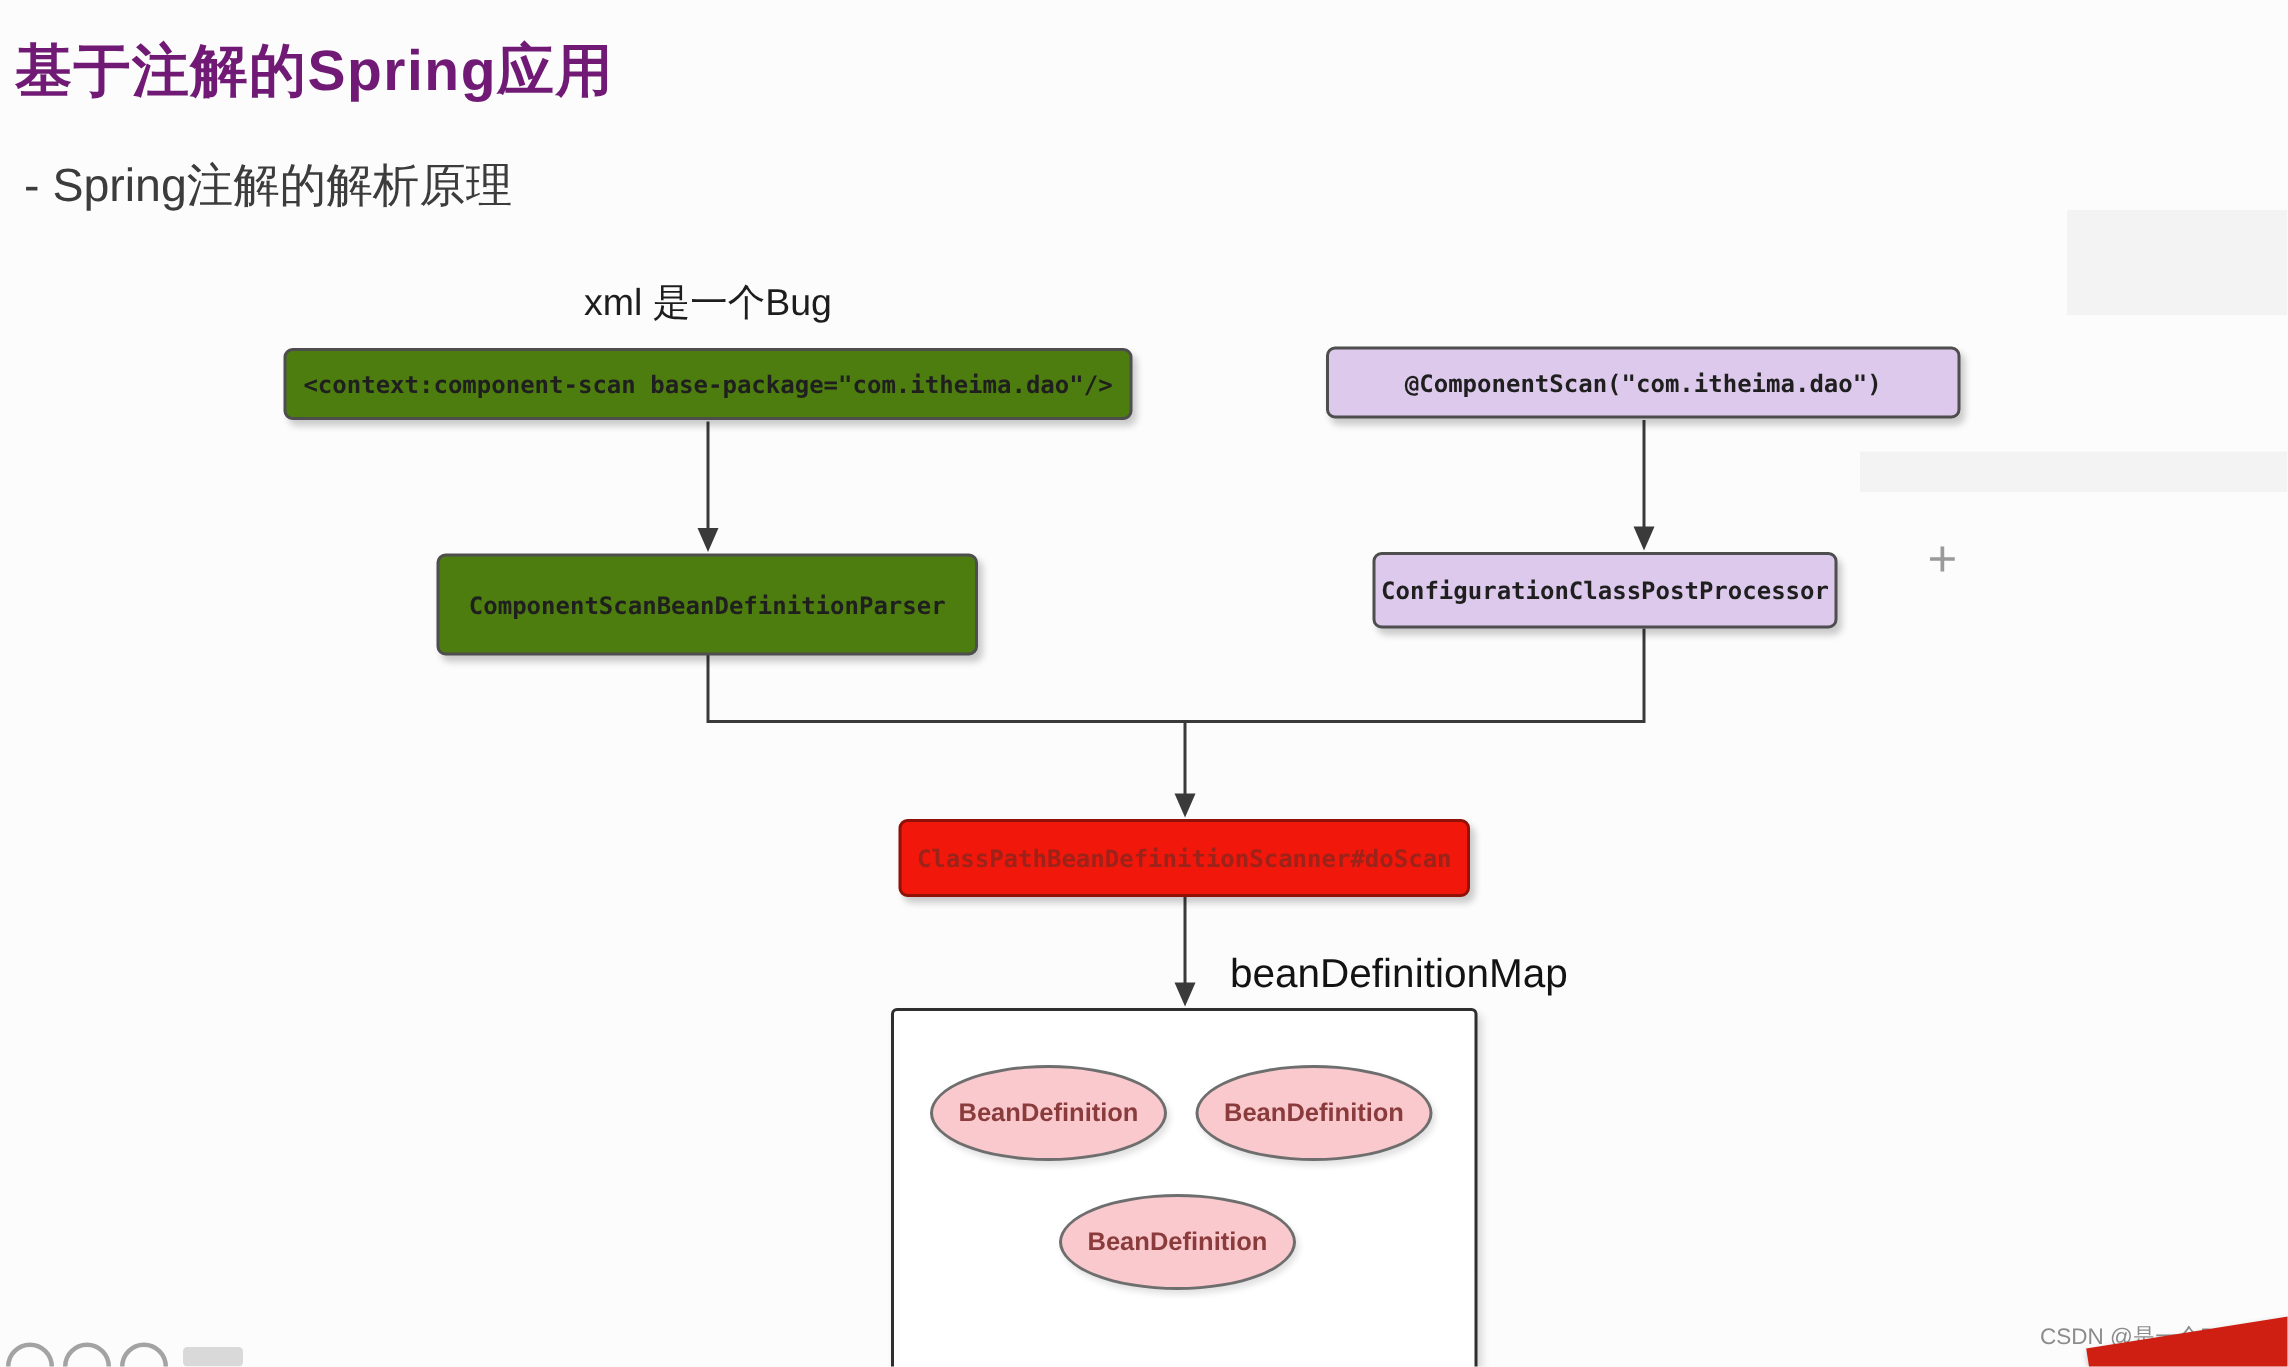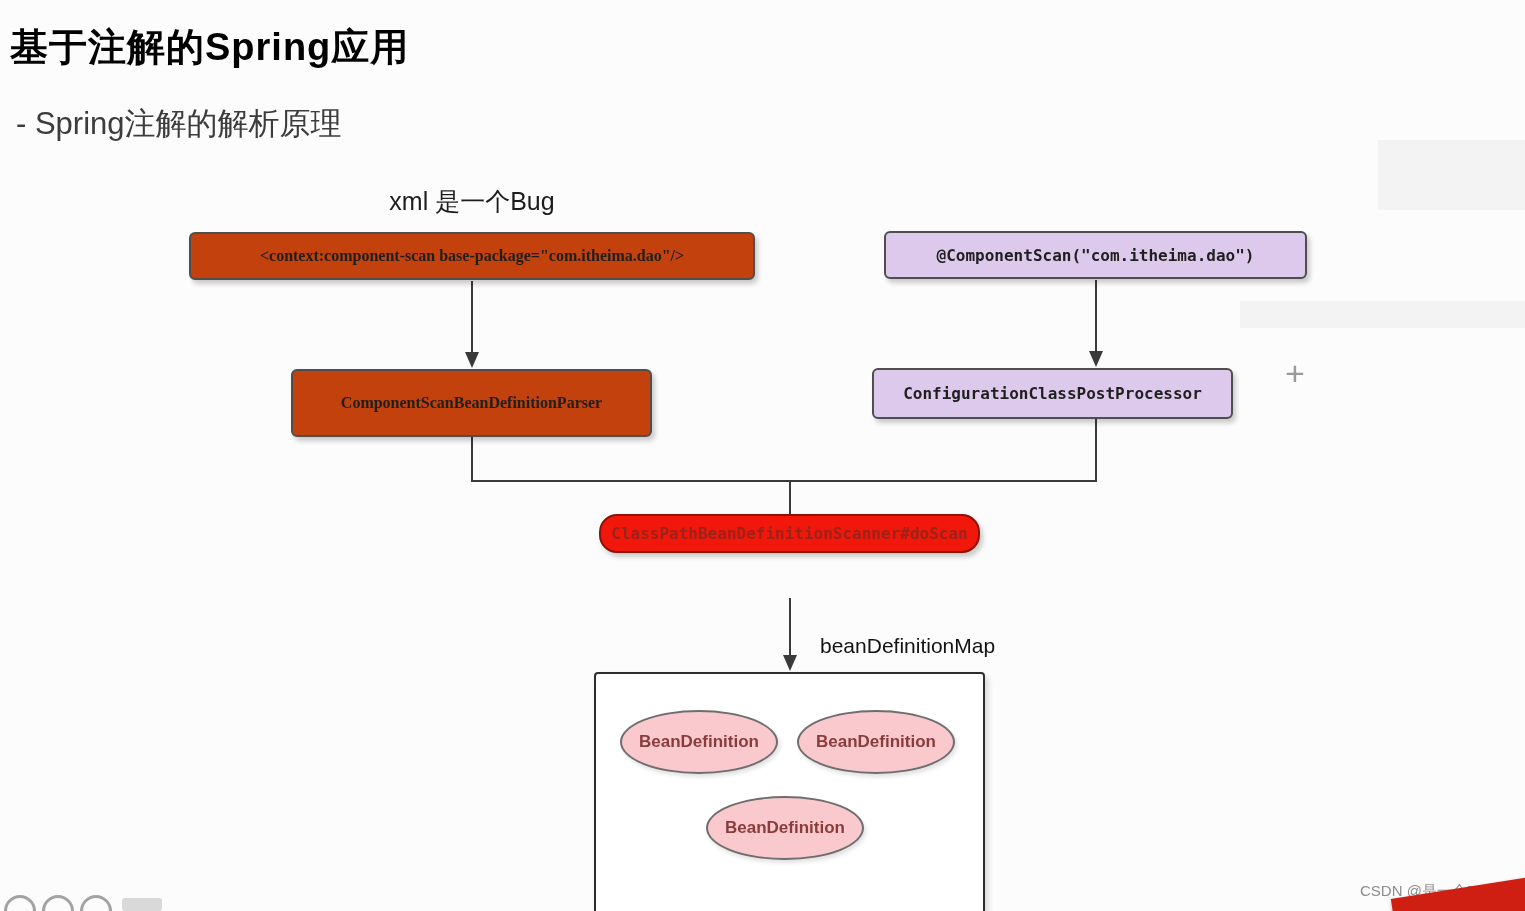--- a/index.html
+++ b/index.html
@@ -9,21 +9,21 @@
     width:1525px; height:911px;
     background:#fcfcfc;
     font-family:"Liberation Sans","DejaVu Sans",sans-serif;
     overflow:hidden;
   }
   .abs { position:absolute; }
 
   .page-title {
     left:10px; top:22px;
     font-size:38px; font-weight:bold;
-    color:#000000; letter-spacing:1px;
+    color:#701a75; letter-spacing:1px;
   }
   .page-subtitle {
     left:16px; top:103px;
     font-size:31px; font-weight:500;
     color:#3c3c3c;
   }
   .col-heading {
     top:185px; width:320px;
     text-align:center;
     font-size:25px; font-weight:500;
@@ -31,25 +31,25 @@
   }
   .node {
     display:flex; align-items:center; justify-content:center;
     border:2px solid #4e4e4e; border-radius:6px;
     box-shadow:3px 4px 5px rgba(0,0,0,0.2);
     font-family:"DejaVu Sans Mono","Liberation Mono",monospace;
     font-weight:bold; font-size:16px; color:#1f1f1f;
     text-align:center; padding:0 4px;
     background:#fff;
   }
-  .blue   { background:#c2410c;font-family:Liberation Serif, serif; }
+  .blue   { background:#4d7c0f; }
   .purple { background:#dcc9eb; }
   .red    { background:#f2170b; border-color:#8f1108; color:#9b231a; }
 
-  .map-label { font-size:21px; font-weight:500; color:#131313;text-align:center; }
+  .map-label { font-size:27px; font-weight:500; color:#131313;text-align:center; }
 
   .bean-box {
     border:2px solid #2e2e2e; border-radius:4px;
     background:#ffffff;
     box-shadow:3px 4px 6px rgba(0,0,0,0.15);
   }
   .ellipse {
     position:absolute; width:158px; height:64px;
     border:2px solid #6e6e6e; border-radius:50%;
     background:#f9c9cd;
@@ -114,23 +114,23 @@
     <polygon points="790,671 783,655 797,655" stroke="none"></polygon>
   </g>
 </svg>
 
 <div class="abs node blue" style="left:189px; top:232px; width:566px; height:48px;">&lt;context:component-scan base-package="com.itheima.dao"/&gt;</div>
 
 <div class="abs node purple" style="left:884px; top:231px; width:423px; height:48px;">@ComponentScan("com.itheima.dao")</div>
 
 <div class="abs node blue" style="left:291px; top:369px; width:361px; height:68px;">ComponentScanBeanDefinitionParser</div>
 
-<div class="abs node purple" style="left:872px; top:368px; width:361px; height:51px;">ConfigurationClassPostProcessor</div>
+<div class="abs node purple" style="left:915px; top:368px; width:310px; height:51px;">ConfigurationClassPostProcessor</div>
 
-<div class="abs node red" style="left:599px; top:514px; width:381px; height:39px;border-radius:18px;">ClassPathBeanDefinitionScanner#doScan</div>
+<div class="abs node red" style="left:599px; top:546px; width:381px; height:52px;">ClassPathBeanDefinitionScanner#doScan</div>
 
 <div class="abs plus" style="left:1285px; top:356px;">+</div>
 
 <div class="abs map-label" style="left:820px; top:634px;">beanDefinitionMap</div>
 
 <div class="abs bean-box" style="left:594px; top:672px; width:391px; height:250px;">
   <div class="ellipse" style="left:24px; top:36px;">BeanDefinition</div>
   <div class="ellipse" style="left:201px; top:36px;">BeanDefinition</div>
   <div class="ellipse" style="left:110px; top:122px;">BeanDefinition</div>
 </div>

